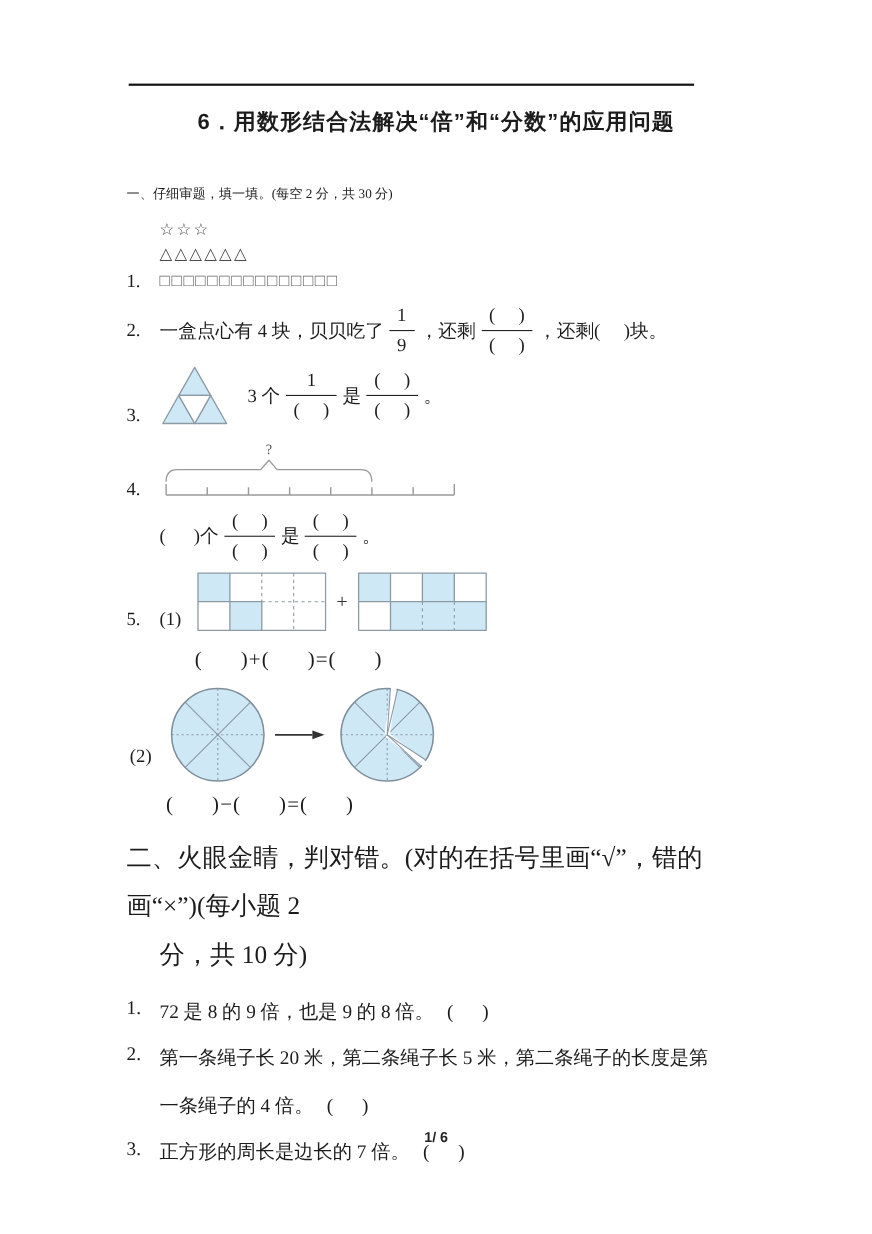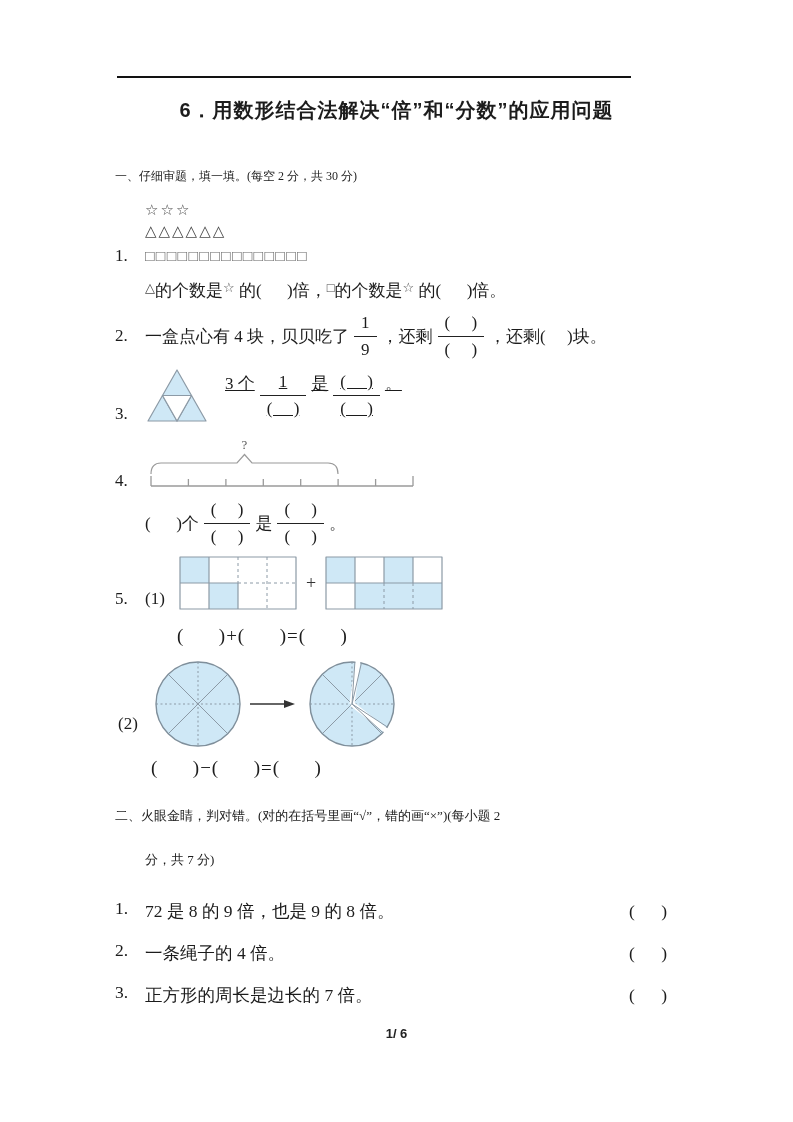--- a/index.html
+++ b/index.html
@@ -23,39 +23,39 @@
   .squares{font-size:15.5px;letter-spacing:1.5px;color:#666;line-height:22px;white-space:nowrap;}
   .q1-text{margin-left:30px;margin-top:9px;line-height:24px;}
   .shape-glyph{font-size:13px;vertical-align:4px;color:#4a4a4a;}
   .frac{display:inline-block;text-align:center;vertical-align:middle;margin:0 5px;line-height:1.15;}
   .frac .num{display:block;border-bottom:1.4px solid #222;padding:0 7px 3px;}
   .frac .den{display:block;padding:3px 7px 0;}
   .q2-row{margin-top:8px;align-items:center;min-height:50px;white-space:nowrap;}
   .q3-row{margin-top:6px;align-items:center;}
   .q3-row .qnum{align-self:flex-end;line-height:20px;}
   .tri-svg{margin-right:16px;}
-  .q3-body{display:flex;align-items:flex-start;white-space:nowrap;text-decoration:underline;}
+  .q3-body{display:flex;align-items:center;white-space:nowrap;}
   .q4-row{margin-top:14px;align-items:flex-end;}
   .q4-row .qnum{margin-bottom:3px;}
   .q4-line{margin-left:30px;margin-top:2px;display:flex;align-items:center;min-height:54px;white-space:nowrap;}
   .q5-row1{margin-top:6px;display:flex;align-items:center;}
   .q5-row1 .lab{align-self:flex-end;margin-bottom:1px;}
   .q5-lab1{width:30px;}
   .q5-sub{width:34px;}
   .plus{font-size:18px;margin:0 9px;color:#333;}
   .q5-sum{margin-left:62px;margin-top:13px;font-size:19px;letter-spacing:1px;line-height:26px;}
   .q5-row2{margin-top:9px;display:flex;align-items:center;}
   .q5-row2 .q5-sub{align-self:flex-end;margin-bottom:16px;width:34px;margin-left:3px;}
   .q5-diff{margin-left:36px;margin-top:5px;font-size:19px;letter-spacing:1px;line-height:26px;}
-  .sec2-heading{margin-top:13px;font-size:13px;line-height:44px;}
+  .sec2-heading{margin-top:13px;font-size:23px;line-height:44px;}
   .sec2-heading .l2{margin-left:30px;}
   .judge-item{display:flex;margin-top:16px;font-size:17.5px;}
   .jbody{flex:1;}
-  .jline{display:flex;justify-content:space-between;line-height:26px;}
-  .jline + .jline{margin-top:18px;flex-direction:column;}
+  .jline{display:flex;justify-content:flex-start;line-height:26px;}
+  .jline + .jline{margin-top:18px;}
   .jbracket{margin-left:12px;}
   .pagenum{position:absolute;top:1026px;left:0;width:100%;text-align:center;
            font-family:"Liberation Sans","DejaVu Sans",sans-serif;font-weight:700;font-size:13px;color:#222;}
   .footer{position:absolute;top:1060px;left:0;width:100%;text-align:center;
           font-family:"Liberation Sans","DejaVu Sans",sans-serif;font-size:21px;color:var(--footer);}
 
   
   .sh{fill:var(--shade);}
   .wh{fill:#ffffff;}
   .so{stroke:var(--line);stroke-width:1.2;fill-opacity:1;stroke-linejoin:round;}
@@ -83,21 +83,20 @@
     <div class="sec-heading">一、仔细审题，填一填。(每空 2 分，共 30 分)</div>
 
     <div class="glyph-row first">☆☆☆</div>
     <div class="glyph-row">△△△△△△</div>
 
     <div class="qrow q1-row">
       <span class="qnum">1.</span>
       <span class="squares">□□□□□□□□□□□□□□□</span>
     </div>
 
-    <div class="q1-text"><span class="shape-glyph">△</span><span>的个数是</span><span class="shape-glyph">☆</span><span> 的(&nbsp;&nbsp;&nbsp;&nbsp;&nbsp;&nbsp;)倍，</span><span class="shape-glyph">□</span><span>的个数是</span><span class="shape-glyph">☆</span><span> 的(&nbsp;&nbsp;&nbsp;&nbsp;&nbsp;&nbsp;)倍。</span></div>
 
     <div class="qrow q2-row">
       <span class="qnum">2.</span>
       <span>一盒点心有 4 块，贝贝吃了</span>
       <span class="frac">
           <span class="num">1</span>
           <span class="den">9</span>
         </span>
       <span>，还剩</span>
       <span class="frac">
@@ -217,37 +216,40 @@
         <line class="cut" x1="200" y1="46" x2="209.4" y2="5.1"></line>
         <line class="cut" x1="200" y1="46" x2="235.2" y2="68.9"></line>
         <line class="cut" x1="200" y1="46" x2="230.7" y2="74.6"></line>
       </svg>
     </div>
 
     <div class="q5-diff">(&nbsp;&nbsp;&nbsp;&nbsp;&nbsp;&nbsp;)−(&nbsp;&nbsp;&nbsp;&nbsp;&nbsp;&nbsp;)=(&nbsp;&nbsp;&nbsp;&nbsp;&nbsp;&nbsp;)</div>
 
     <div class="sec2-heading">
       <div>二、火眼金睛，判对错。(对的在括号里画“√”，错的画“×”)(每小题 2</div>
-      <div class="l2">分，共 7 分)</div>
+      <div class="l2">分，共 10 分)</div>
     </div>
 
     <div class="judge-item">
       <span class="qnum">1.</span>
       <div class="jbody">
         <div class="jline">
           <span class="jtxt">72 是 8 的 9 倍，也是 9 的 8 倍。</span>
           <span class="jbracket">(&nbsp;&nbsp;&nbsp;&nbsp;&nbsp;&nbsp;)</span>
         </div>
       </div>
     </div>
 
     <div class="judge-item">
       <span class="qnum">2.</span>
       <div class="jbody">
         <div class="jline">
+          <span class="jtxt">第一条绳子长 20 米，第二条绳子长 5 米，第二条绳子的长度是第</span>
+        </div>
+        <div class="jline">
           <span class="jtxt">一条绳子的 4 倍。</span>
           <span class="jbracket">(&nbsp;&nbsp;&nbsp;&nbsp;&nbsp;&nbsp;)</span>
         </div>
       </div>
     </div>
 
     <div class="judge-item">
       <span class="qnum">3.</span>
       <div class="jbody">
         <div class="jline">

